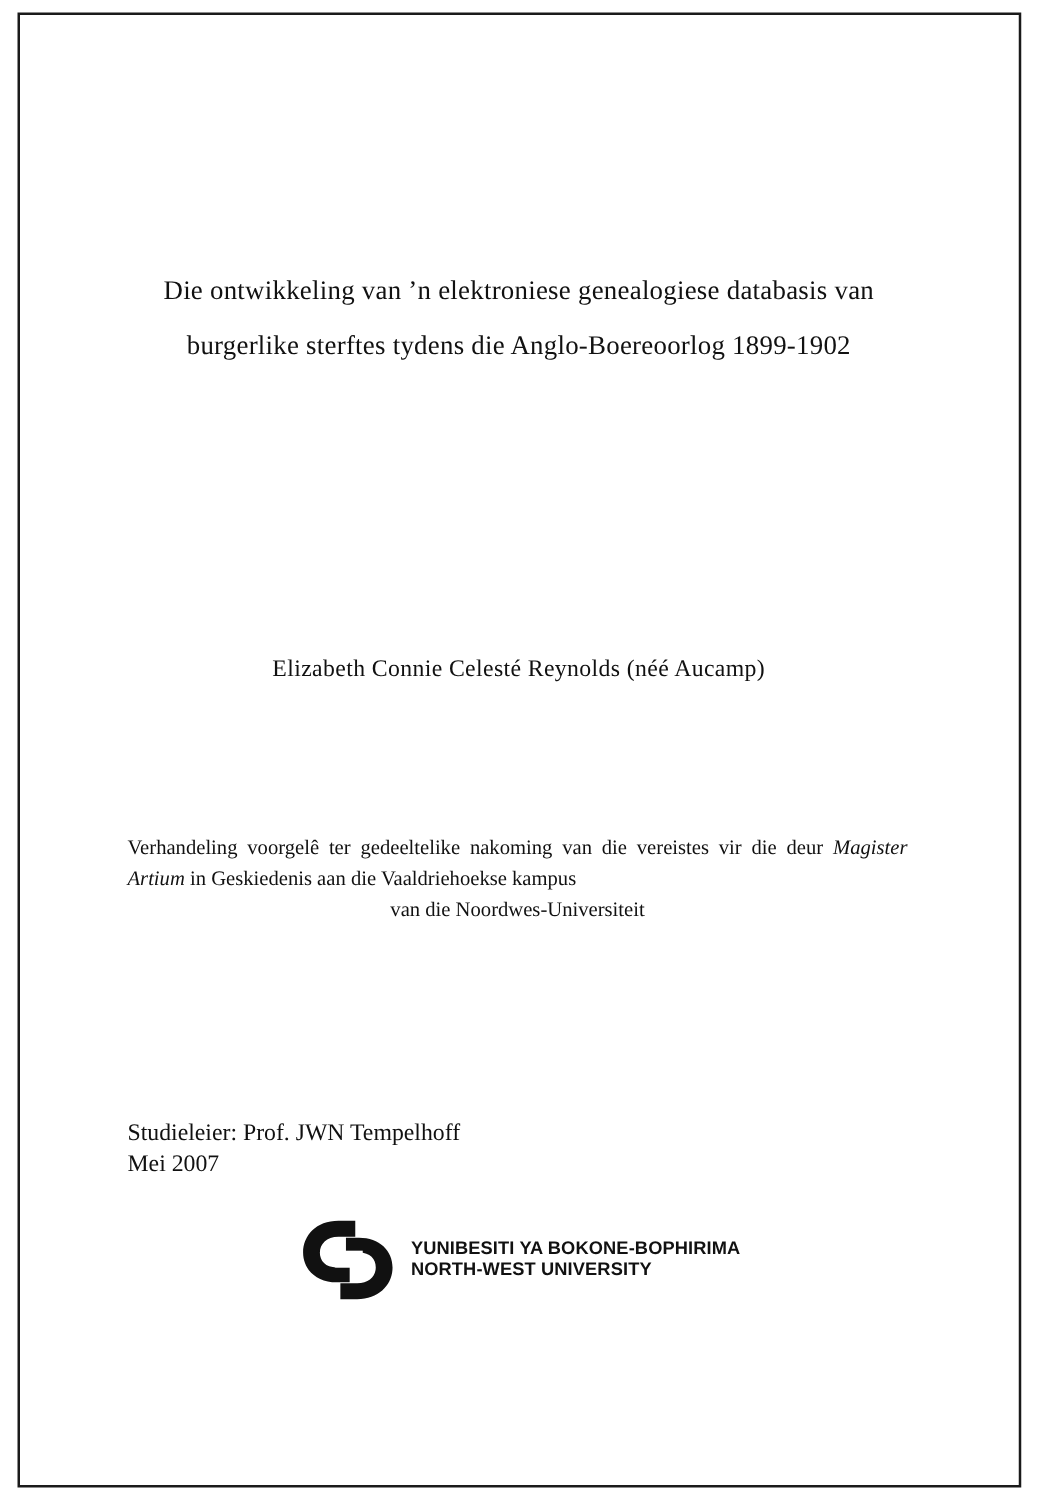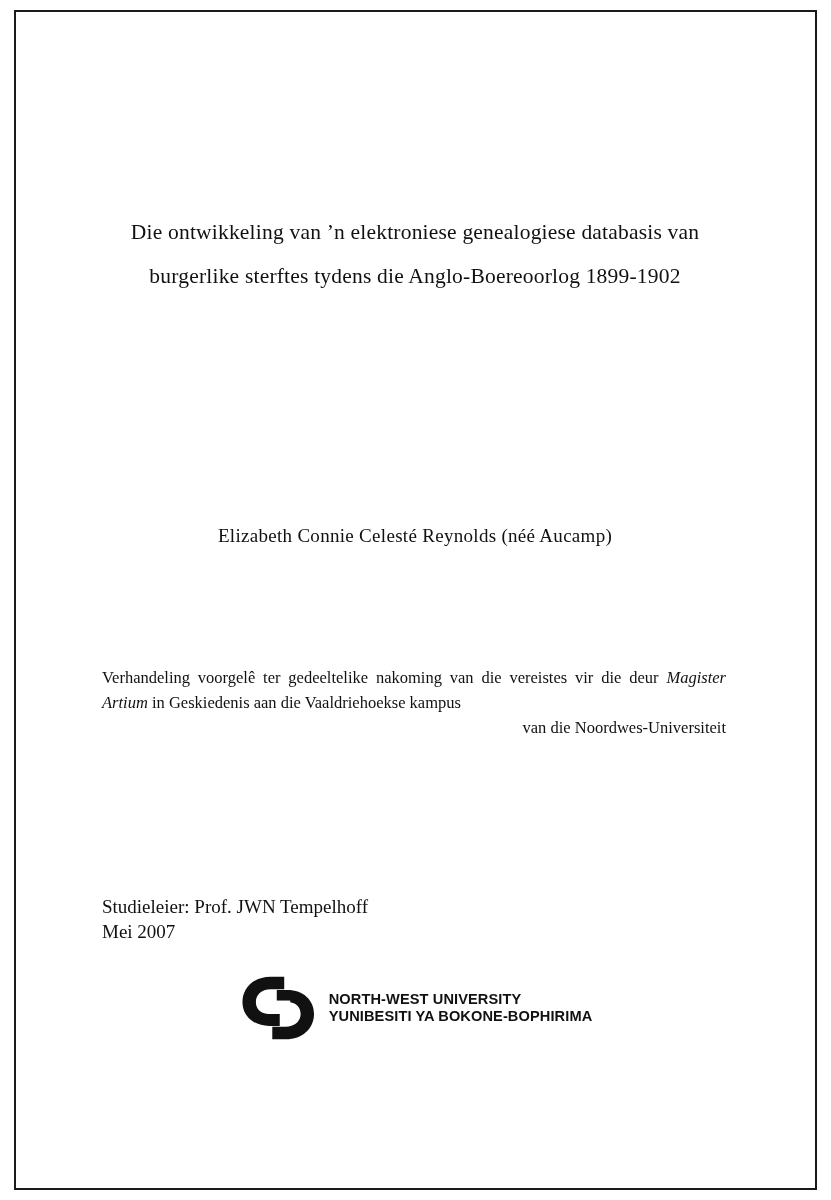--- a/index.html
+++ b/index.html
@@ -73,21 +73,21 @@
     position: absolute;
     top: 655px;
     left: 2px;
     width: 624px;
     font-size: 16.5px;
     line-height: 25px;
     text-align: justify;
     text-justify: inter-word;
   }
   .statement .last-line {
-    text-align: right;
+    text-align: center;
   }
   .statement em {
     font-style: italic;
   }
   .supervisor {
     position: absolute;
     top: 884px;
     left: 2px;
     width: 500px;
     font-size: 19px;
@@ -148,19 +148,19 @@
       <div>Mei 2007</div>
     </div>
 
     <div class="logo-wrap">
       <svg class="logo-mark" viewBox="0 0 110 96">
         <path d="M44 6 C20 6 6 22 6 40 C6 58 20 72 42 72 L56 72 L56 56 L42 56 C30 56 24 49 24 40 C24 31 31 23 44 23 L62 23 L62 6 Z" fill="#111111"></path>
         <path d="M66 24 C88 24 102 38 102 56 C102 74 88 90 64 90 L46 90 L46 73 L64 73 C77 73 84 65 84 56 C84 47 78 40 66 40 L52 40 L52 24 Z" fill="#111111"></path>
         <rect x="40" y="38" width="30" height="18" fill="#ffffff"></rect>
       </svg>
       <div class="logo-text">
+        <span>YUNIBESITI YA BOKONE-BOPHIRIMA</span>
         <span>NORTH-WEST UNIVERSITY</span>
-        <span>YUNIBESITI YA BOKONE-BOPHIRIMA</span>
       </div>
     </div>
 
   </div>
 </div>
 
 </body></html>

